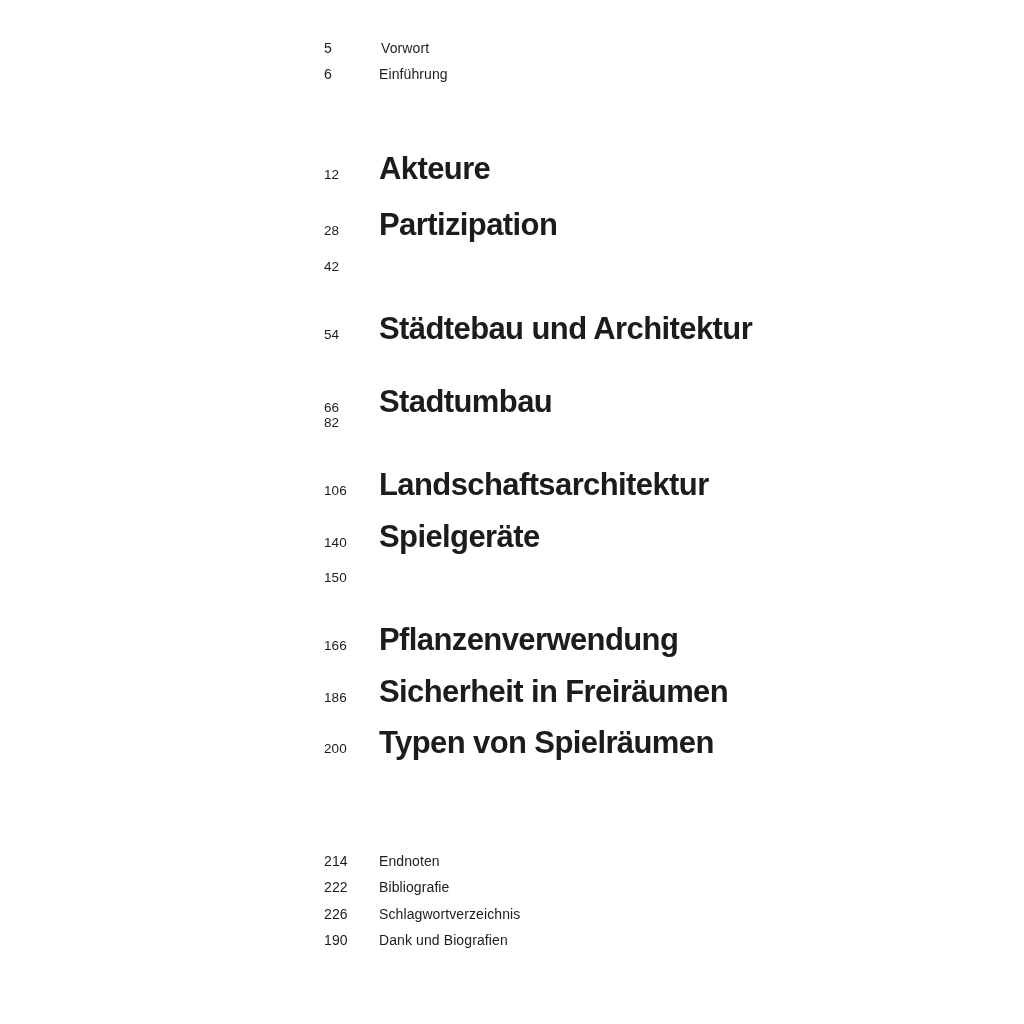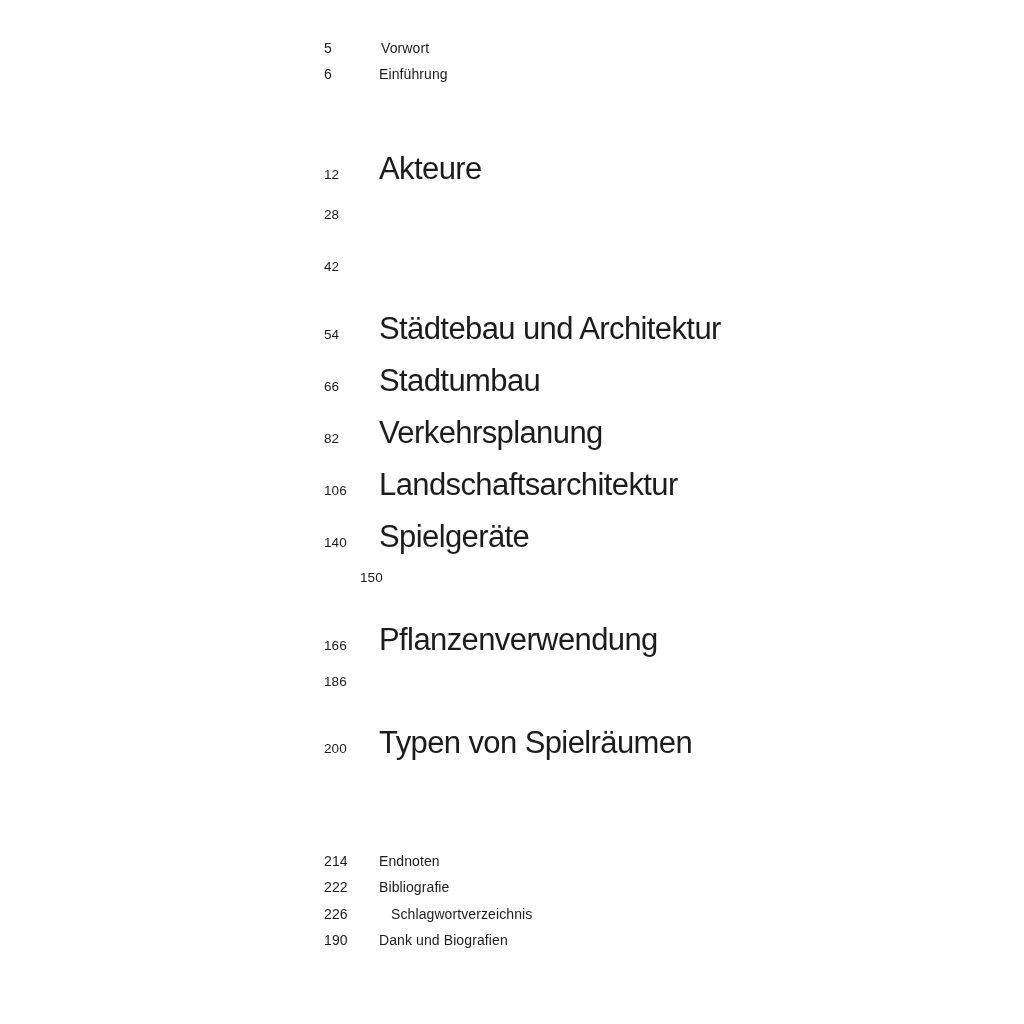--- a/index.html
+++ b/index.html
@@ -35,21 +35,21 @@
       font-size: 14px;
       letter-spacing: 0.1px;
     }
     .title-small {
       font-size: 14px;
       letter-spacing: 0.1px;
     }
     .title-large {
       font-size: 31px;
       letter-spacing: -0.6px;
-      font-weight: 400;
+      font-weight: 700;
     }
     .row.small .num { font-size: 14px; }
     .row.large .num { font-size: 13.5px; }
   </style>
 </head>
 <body>
 
 <div class="toc">
 
   <div class="row small" style="top:40px;">
@@ -60,68 +60,69 @@
     <span class="num">6</span>
     <span class="title-small">Einführung</span>
   </div>
 
   <div class="row large" style="top:151px;">
     <span class="num">12</span>
     <span class="title-large">Akteure</span>
   </div>
   <div class="row large" style="top:207px;">
     <span class="num">28</span>
+    <span class="title-large">Partizipation</span>
   </div>
   <div class="row large" style="top:259px;gap:28px;">
     <span class="num">42</span>
   </div>
   <div class="row large" style="top:311px;">
     <span class="num">54</span>
     <span class="title-large">Städtebau und Architektur</span>
   </div>
-  <div class="row large" style="top:363px;justify-content:flex-end;">
+  <div class="row large" style="top:384px;justify-content:flex-end;">
     <span class="num">66</span>
     <span class="title-large">Stadtumbau</span>
   </div>
   <div class="row large" style="top:415px;">
     <span class="num">82</span>
-    <span class="title-large">Verkehrsplanung</span>
   </div>
   <div class="row large" style="top:467px;">
     <span class="num">106</span>
     <span class="title-large">Landschaftsarchitektur</span>
   </div>
   <div class="row large" style="top:519px;">
     <span class="num">140</span>
     <span class="title-large">Spielgeräte</span>
   </div>
-  <div class="row large" style="top:570px;margin-left:36px;">
+  <div class="row large" style="top:570px;">
     <span class="num">150</span>
   </div>
   <div class="row large" style="top:622px;">
     <span class="num">166</span>
     <span class="title-large">Pflanzenverwendung</span>
   </div>
   <div class="row large" style="top:674px;">
     <span class="num">186</span>
+    <span class="title-large">Sicherheit in Freiräumen</span>
   </div>
   <div class="row large" style="top:725px;">
     <span class="num">200</span>
     <span class="title-large">Typen von Spielräumen</span>
   </div>
 
   <div class="row small" style="top:853px;">
     <span class="num">214</span>
     <span class="title-small">Endnoten</span>
   </div>
   <div class="row small" style="top:879px;align-items:flex-end;">
     <span class="num">222</span>
     <span class="title-small">Bibliografie</span>
   </div>
-  <div class="row small" style="top:906px;gap:12px;">
+  <div class="row small" style="top:906px;">
     <span class="num">226</span>
     <span class="title-small">Schlagwortverzeichnis</span>
   </div>
   <div class="row small" style="top:932px;">
     <span class="num">190</span>
     <span class="title-small">Dank und Biografien</span>
   </div>
 
 </div>
 

